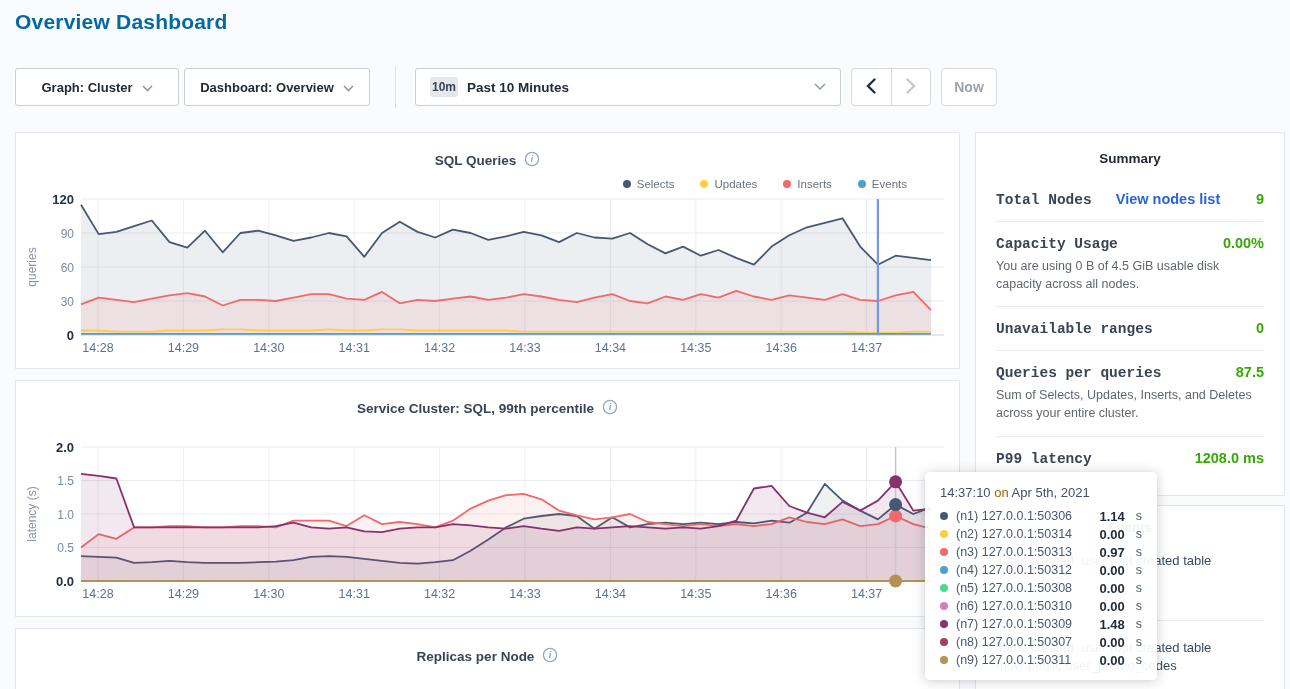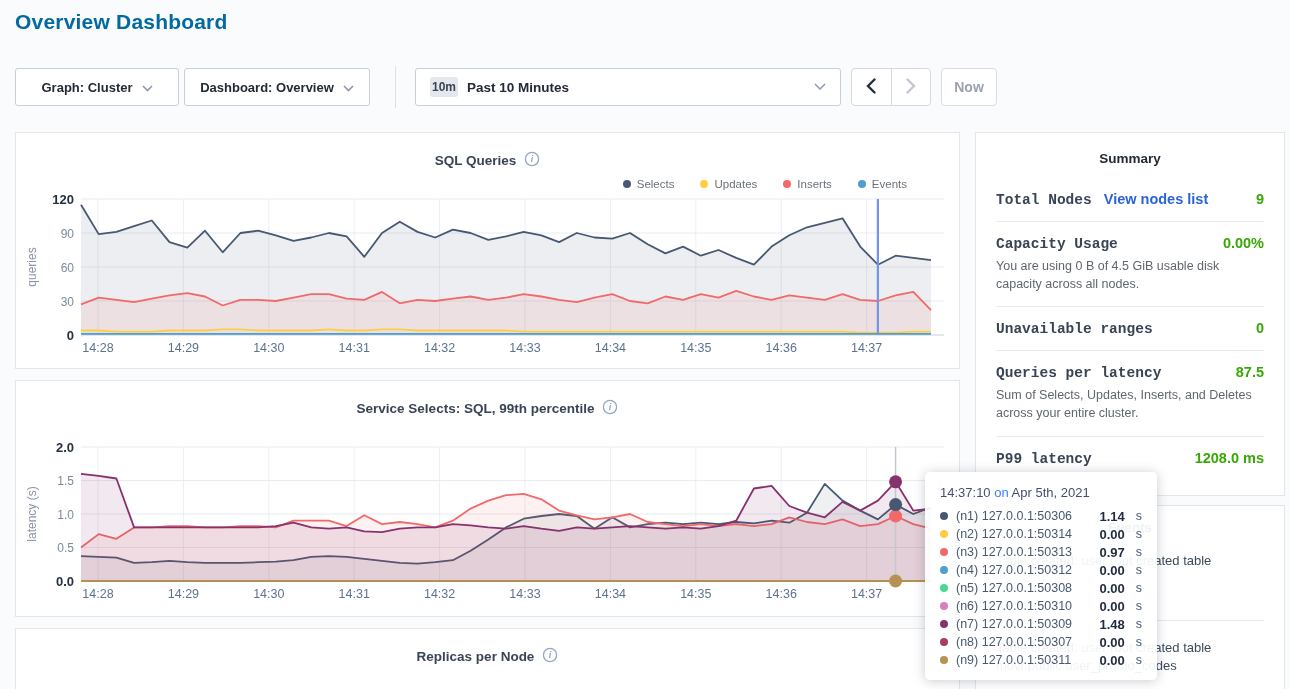--- a/index.html
+++ b/index.html
@@ -37,39 +37,39 @@
   .chart-mount{position:absolute;left:0;top:0;width:943px;height:235px;}
   svg text{font-family:"Liberation Sans",sans-serif;}
 
   
   #summary-panel .inner{padding:18px 20px 0 20px;}
   .sum-title{text-align:center;font-size:13.5px;font-weight:bold;color:#242A35;margin-bottom:12px;}
   .srow{padding:13px 0;border-top:1px solid #E7EAEE;}
   .srow.first{border-top:none;}
   .srow .line{display:flex;align-items:baseline;}
   .slabel{font-size:14.5px;font-weight:bold;color:#394455;font-family:Liberation Mono, monospace;}
-  .slink{font-size:14.5px;font-weight:bold;margin-left:12px;cursor:pointer;}
+  .slink{font-size:14.5px;font-weight:bold;margin-left:24px;cursor:pointer;}
   .sval{margin-left:auto;font-size:14.5px;font-weight:bold;}
   .green{color:#37A806;}
   .link{color:#2A63DA;}
   .scap{font-size:12.5px;color:#60666F;line-height:1.45;margin-top:5px;}
 
   
   .ev-title{position:absolute;top:14px;left:0;right:0;text-align:center;font-size:13.5px;font-weight:bold;color:#394455;}
   .ev-item{position:absolute;left:20px;right:18px;font-size:13px;color:#3B4A5A;line-height:17.5px;}
   #ev1{top:46px;}
   #ev2{top:133px;}
   .ev-div{position:absolute;left:20px;right:20px;top:114px;height:1px;background:#E7EAEE;}
 
   
   #tooltip{position:absolute;left:925px;top:472px;width:232px;height:208px;box-sizing:border-box;
            background:rgba(255,255,255,0.93);border-radius:5px;box-shadow:0 1px 12px rgba(60,70,85,0.28);
            padding:13px 15px;z-index:20;}
   .tt-head{font-size:13px;color:#44506B;margin-bottom:7px;}
-  .tt-on{color:#3b82f6;}
+  .tt-on{color:#a16207;}
   .tt-row{display:flex;align-items:center;gap:8px;height:18px;font-size:12.5px;color:#475872;justify-content:space-between;}
   .tt-dot{width:8px;height:8px;border-radius:50%;flex:none;}
   .tt-val{margin-left:auto;font-size:13px;font-weight:bold;color:#1F2B3D;}
   .tt-unit{font-weight:normal;color:#475872;font-size:12.5px;margin-left:3px;}
 </style>
 </head>
 <body>
 
 <div class="page">
 
@@ -184,21 +184,21 @@
           <polygon points="65.0,171.4 82.7,164.6 100.4,166.9 118.1,169.1 135.8,165.7 153.5,162.3 171.3,160.1 189.0,163.5 206.7,172.5 224.4,166.9 242.1,166.9 259.8,168.0 277.5,164.6 295.2,161.2 312.9,161.2 330.6,165.7 348.3,166.9 366.0,158.9 383.8,170.3 401.5,166.9 419.2,168.0 436.9,165.7 454.6,163.5 472.3,166.9 490.0,164.6 507.7,161.2 525.4,163.5 543.1,166.9 560.8,169.1 578.5,164.6 596.3,161.2 614.0,168.0 631.7,170.3 649.4,163.5 667.1,166.9 684.8,161.2 702.5,164.6 720.2,157.8 737.9,163.5 755.6,166.9 773.3,162.3 791.0,164.6 808.8,166.9 826.5,161.2 844.2,166.9 861.9,168.0 879.6,162.3 897.3,158.9 915.0,177.1 915,202 65,202" fill="#F16969" fill-opacity="0.1" stroke="none"></polygon>
           <polyline points="65.0,171.4 82.7,164.6 100.4,166.9 118.1,169.1 135.8,165.7 153.5,162.3 171.3,160.1 189.0,163.5 206.7,172.5 224.4,166.9 242.1,166.9 259.8,168.0 277.5,164.6 295.2,161.2 312.9,161.2 330.6,165.7 348.3,166.9 366.0,158.9 383.8,170.3 401.5,166.9 419.2,168.0 436.9,165.7 454.6,163.5 472.3,166.9 490.0,164.6 507.7,161.2 525.4,163.5 543.1,166.9 560.8,169.1 578.5,164.6 596.3,161.2 614.0,168.0 631.7,170.3 649.4,163.5 667.1,166.9 684.8,161.2 702.5,164.6 720.2,157.8 737.9,163.5 755.6,166.9 773.3,162.3 791.0,164.6 808.8,166.9 826.5,161.2 844.2,166.9 861.9,168.0 879.6,162.3 897.3,158.9 915.0,177.1" fill="none" stroke="#F16969" stroke-width="1.8" stroke-linejoin="round"></polyline>
           <polyline points="65.0,197.5 82.7,197.5 100.4,198.6 118.1,198.6 135.8,198.6 153.5,197.5 171.3,197.5 189.0,197.5 206.7,196.3 224.4,196.3 242.1,197.5 259.8,197.5 277.5,197.5 295.2,197.5 312.9,196.3 330.6,197.5 348.3,197.5 366.0,196.3 383.8,196.3 401.5,197.5 419.2,197.5 436.9,197.5 454.6,197.5 472.3,197.5 490.0,197.5 507.7,198.6 525.4,198.6 543.1,198.6 560.8,198.6 578.5,198.6 596.3,198.6 614.0,198.6 631.7,198.6 649.4,198.6 667.1,198.6 684.8,198.6 702.5,198.6 720.2,198.6 737.9,198.6 755.6,198.6 773.3,198.6 791.0,198.6 808.8,198.6 826.5,198.6 844.2,199.7 861.9,199.7 879.6,199.7 897.3,198.6 915.0,198.6" fill="none" stroke="#FFCD44" stroke-width="1.8" stroke-linejoin="round"></polyline>
           <polyline points="65.0,200.9 82.7,200.9 100.4,200.9 118.1,200.9 135.8,200.9 153.5,200.9 171.3,200.9 189.0,200.9 206.7,200.9 224.4,200.9 242.1,200.9 259.8,200.9 277.5,200.9 295.2,200.9 312.9,200.9 330.6,200.9 348.3,200.9 366.0,200.9 383.8,200.9 401.5,200.9 419.2,200.9 436.9,200.9 454.6,200.9 472.3,200.9 490.0,200.9 507.7,200.9 525.4,200.9 543.1,200.9 560.8,200.9 578.5,200.9 596.3,200.9 614.0,200.9 631.7,200.9 649.4,200.9 667.1,200.9 684.8,200.9 702.5,200.9 720.2,200.9 737.9,200.9 755.6,200.9 773.3,200.9 791.0,200.9 808.8,200.9 826.5,200.9 844.2,200.9 861.9,200.9 879.6,200.9 897.3,200.9 915.0,200.9" fill="none" stroke="#4E9FD1" stroke-width="1.8" stroke-linejoin="round"></polyline>
           <line x1="861.875" y1="66" x2="861.875" y2="202" stroke="#7495E8" stroke-width="2.2"></line>
         </svg></div>
   </section>
 
   <section class="panel" id="latency-panel">
     <div class="chart-title">
-      <span>Service Selects: SQL, 99th percentile</span>
+      <span>Service Cluster: SQL, 99th percentile</span>
       <span>
         <svg width="16" height="16" viewBox="0 0 16 16">
             <circle cx="8" cy="8" r="6.6" fill="none" stroke="#95A7C4" stroke-width="1.3"></circle>
             <text x="8" y="11.4" text-anchor="middle" font-size="9" fill="#95A7C4" font-style="italic" font-family="Liberation Serif,serif">i</text>
           </svg>
       </span>
     </div>
     <div class="chart-mount"><svg viewBox="0 0 943 235" width="943" height="235">
           <line x1="82" y1="66" x2="82" y2="200" stroke="#EDEFF3" stroke-width="1"></line>
           <text x="82" y="217" text-anchor="middle" font-size="12.5" fill="#5E7290">14:28</text>
@@ -276,21 +276,21 @@
         <div class="scap">You are using 0 B of 4.5 GiB usable disk capacity across all nodes.</div>
       </div>
       <div class="srow">
         <div class="line">
           <span class="slabel">Unavailable ranges</span>
           <span class="sval green">0</span>
         </div>
       </div>
       <div class="srow">
         <div class="line">
-          <span class="slabel">Queries per latency</span>
+          <span class="slabel">Queries per queries</span>
           <span class="sval green">87.5</span>
         </div>
         <div class="scap">Sum of Selects, Updates, Inserts, and Deletes across your entire cluster.</div>
       </div>
       <div class="srow">
         <div class="line">
           <span class="slabel">P99 latency</span>
           <span class="sval green">1208.0 ms</span>
         </div>
       </div>

